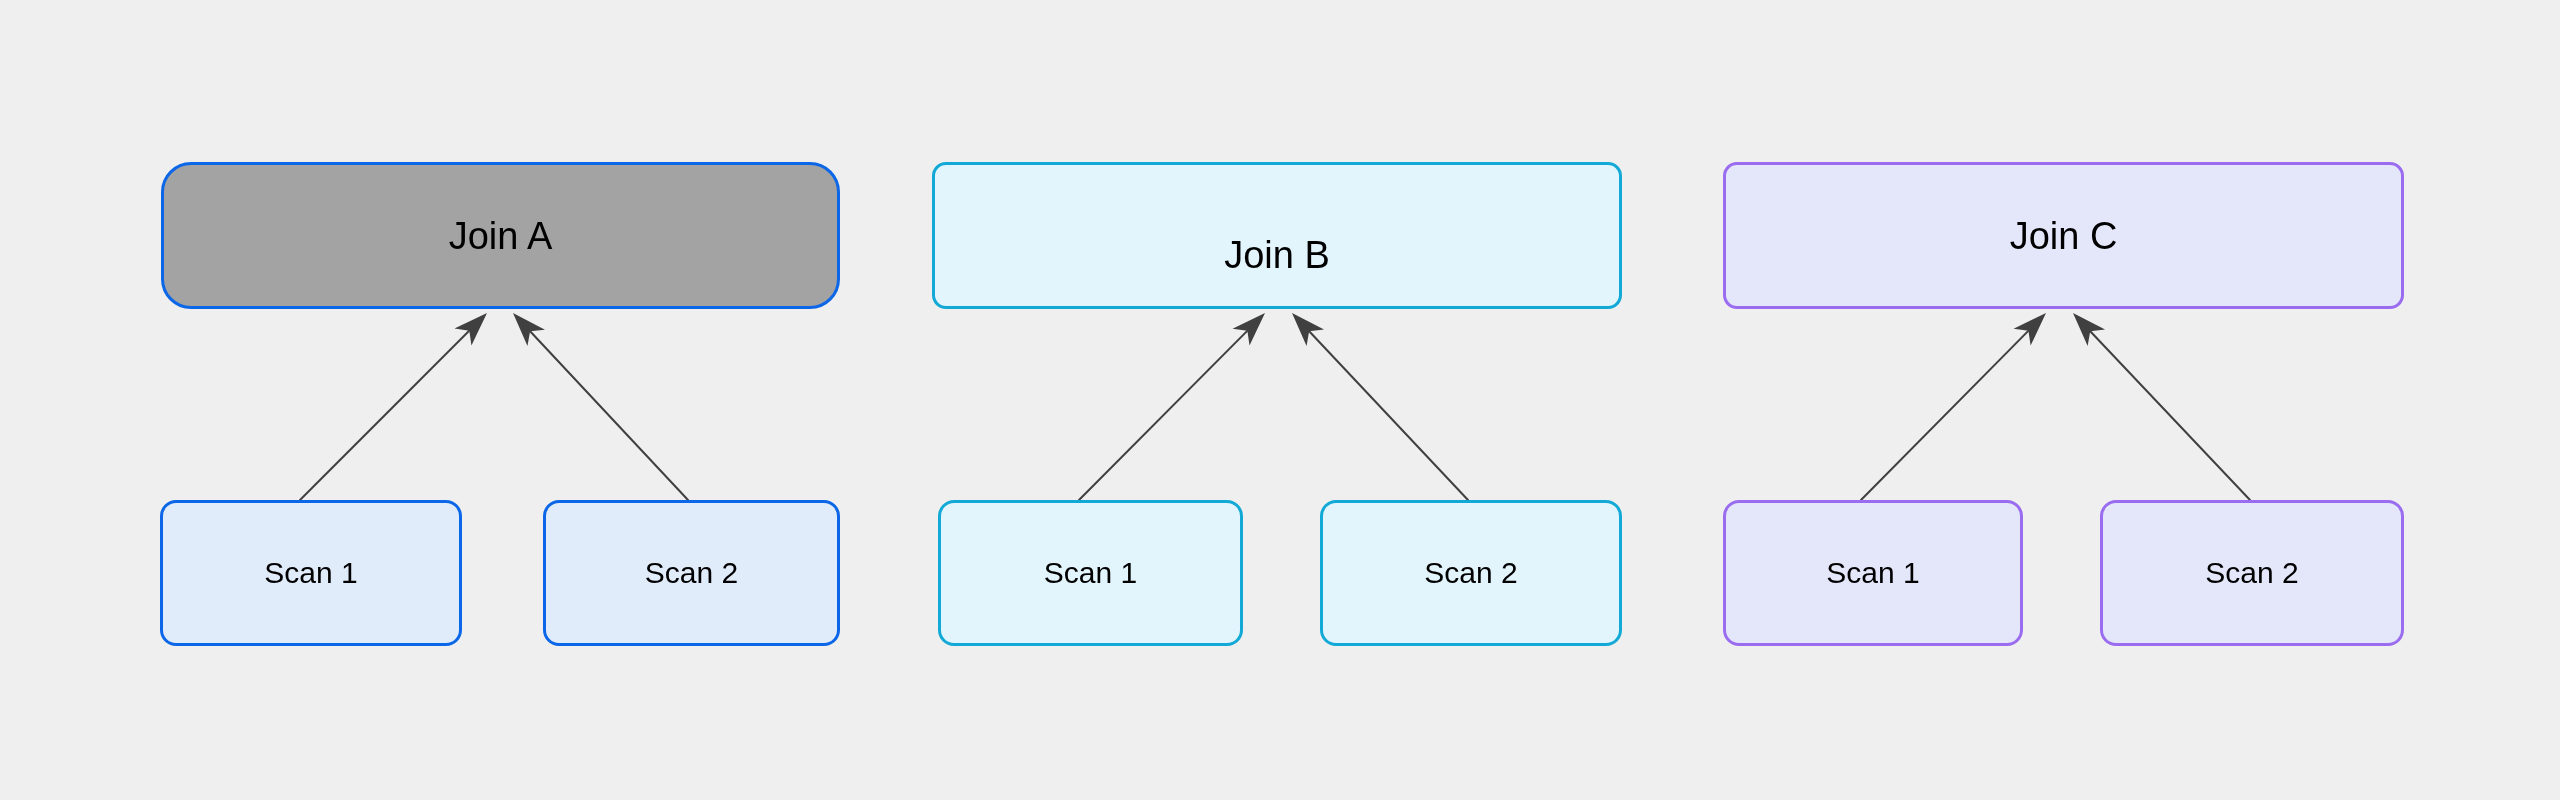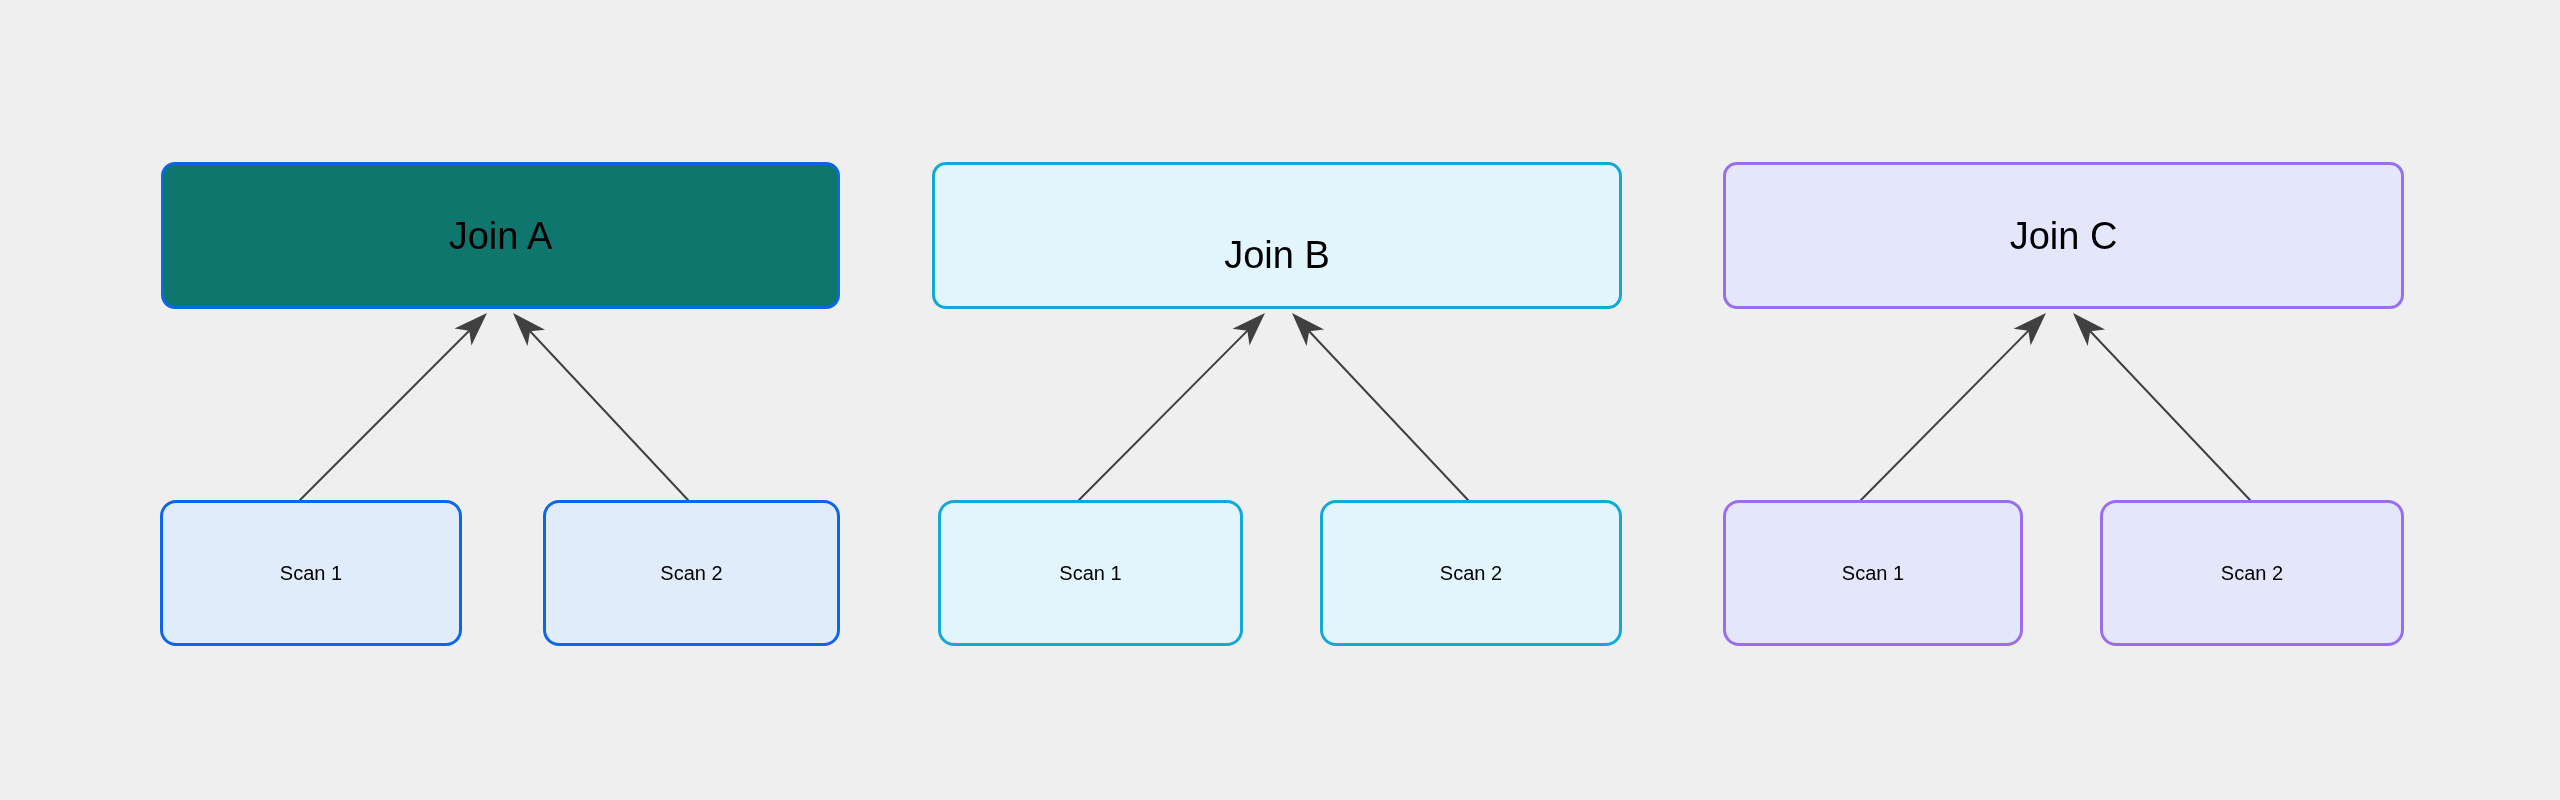--- a/index.html
+++ b/index.html
@@ -45,21 +45,21 @@
   }
   .node-label {
     color: #000000;
     line-height: 1;
     white-space: nowrap;
   }
   .join .node-label {
     font-size: 38px;
   }
   .scan .node-label {
-    font-size: 20px;
+    font-size: 30px;
   }
 </style>
 </head>
 <body style="background: rgb(239, 239, 239);">
 
 <div id="canvas" style="width: 2560px; height: 800px;">
   <svg id="edge-layer" viewBox="0 0 2560 800" xmlns="http://www.w3.org/2000/svg">
       <g>
         <line x1="300" y1="500" x2="472.6810876809724" y2="327.3189123190276" stroke="#404040" stroke-width="2" stroke-linecap="round"></line>
         <polygon points="487,313 471.44365081389594,345.5269119345812 469.3223304703363,330.6776695296637 454.4730880654188,328.55634918610406" fill="#404040"></polygon>
@@ -78,21 +78,21 @@
       </g>
       <g>
         <line x1="1861" y1="500" x2="2031.7582769080918" y2="327.39568766587456" stroke="#404040" stroke-width="2" stroke-linecap="round"></line>
         <polygon points="2046,313 2030.6187489810184,345.61007692556205 2028.4176258124592,330.77245390848714 2013.5571932288706,328.73099770552295" fill="#404040"></polygon>
       </g>
       <g>
         <line x1="2250" y1="500" x2="2086.9202835020183" y2="327.7067401970472" stroke="#404040" stroke-width="2" stroke-linecap="round"></line>
         <polygon points="2073,313 2105.087433157194,329.4437414654514 2090.1855351876766,331.1564693790707 2087.6572225532864,345.94185524562084" fill="#404040"></polygon>
       </g>
     </svg>
-<div class="node join" style="left: 161px; top: 162px; width: 679px; height: 147px; background: #0f766e; border-color: rgb(11, 103, 232);">
+<div class="node join" style="left: 161px; top: 162px; width: 679px; height: 147px; background: #a3a3a3; border-color: rgb(11, 103, 232); border-radius: 30px;">
       <span class="node-label" style="color: rgb(0, 0, 0);">Join A</span>
     </div>
     <div class="node scan" style="left: 160px; top: 500px; width: 302px; height: 146px; background: rgb(225, 236, 251); border-color: rgb(11, 103, 232);">
       <span class="node-label" style="color: rgb(0, 0, 0);">Scan 1</span>
     </div>
     <div class="node scan" style="left: 543px; top: 500px; width: 297px; height: 146px; background: rgb(225, 236, 251); border-color: rgb(11, 103, 232);">
       <span class="node-label" style="color: rgb(0, 0, 0);">Scan 2</span>
     </div>
     <div class="node join" style="left: 932px; top: 162px; width: 690px; height: 147px; background: rgb(226, 245, 252); border-color: rgb(18, 169, 214);">
       <span class="node-label" style="color: rgb(0, 0, 0); margin-top: 38px;">Join B</span>

